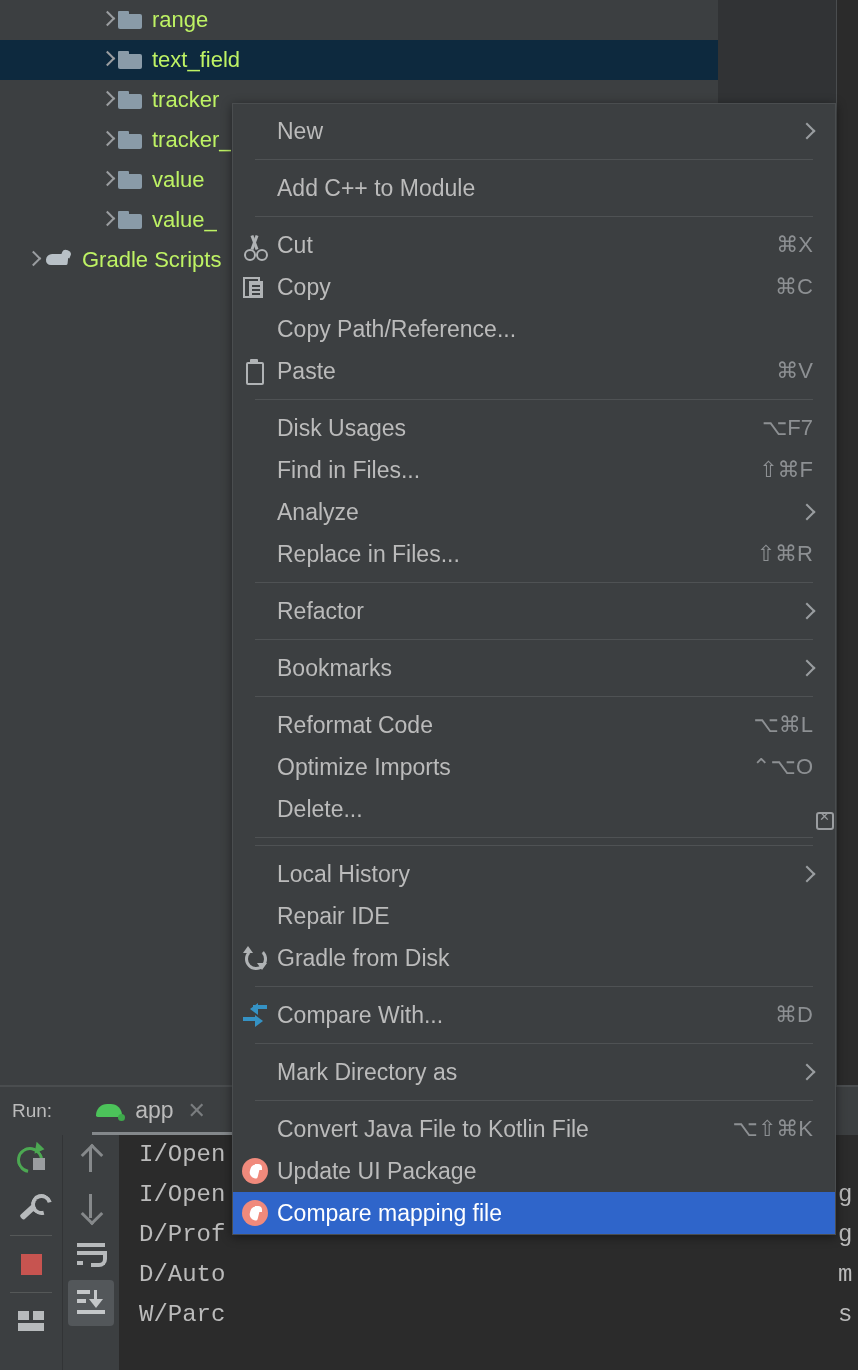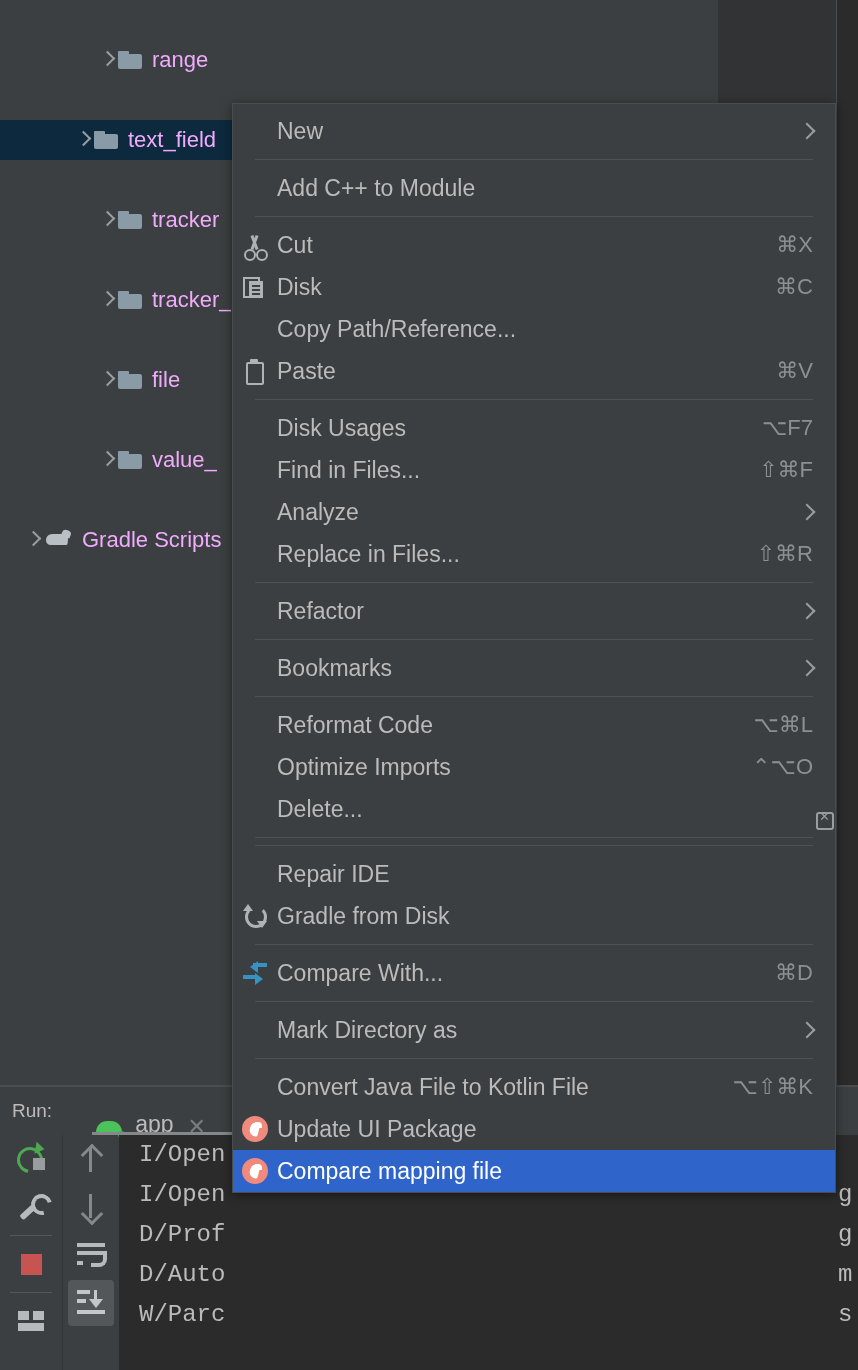--- a/index.html
+++ b/index.html
@@ -29,21 +29,21 @@
   }
   .v-split{
     position:absolute;left:836px;top:0;width:1px;height:1085px;
     background:#4a4d4f;
   }
 
   
   .tree{position:absolute;left:0;top:0;width:718px;}
   .tree-row{
     position:relative;height:40px;display:flex;align-items:center;
-    color:#f0abfc;font-size:22px;white-space:nowrap;margin-top:40px;
+    color:#bef264;font-size:22px;white-space:nowrap;
   }
   .tree-row.sel{background:#0d293e;}
   .arrow{
     width:22px;height:22px;flex:0 0 22px;position:relative;
   }
   .arrow::before{
     content:"";position:absolute;left:6px;top:4px;
     width:9px;height:9px;border-right:2px solid #9a9da0;border-top:2px solid #9a9da0;
     transform:rotate(45deg);
   }
@@ -79,21 +79,21 @@
   .run-panel{
     position:absolute;left:0;top:1087px;width:858px;height:283px;
     background:#3c3f41;
   }
   .run-header{
     position:absolute;left:0;top:0;width:858px;height:47px;
     display:flex;align-items:center;
   }
   .run-label{color:#bbbbbb;font-size:19px;margin-left:12px;}
   .run-tab{
-    display:flex;align-items:flex-end;margin-left:42px;position:relative;height:55px;
+    display:flex;align-items:center;margin-left:42px;position:relative;height:55px;
   }
   .android-ico{
     width:32px;height:21px;position:relative;margin-right:9px;
   }
   .android-ico::before{
     content:"";position:absolute;left:2px;top:4px;width:26px;height:13px;
     background:#4cc35a;border-radius:13px 13px 2px 2px;
   }
   .android-ico::after{
     content:"";position:absolute;left:24px;top:14px;width:7px;height:7px;
@@ -296,39 +296,39 @@
   <div class="panel-gap"></div>
   <div class="editor-bg"></div>
   <div class="v-split"></div>
 
   <div class="tree" id="tree">
       <div class="tree-row" style="padding-left: 96px;">
         <span class="arrow"></span>
         <span class="folder-ico"></span>
         <span class="tree-label">range</span>
       </div>
-      <div class="tree-row sel" style="padding-left: 72px;">
+      <div class="tree-row sel" style="padding-left: 96px;">
         <span class="arrow"></span>
         <span class="folder-ico"></span>
         <span class="tree-label">text_field</span>
       </div>
       <div class="tree-row" style="padding-left: 96px;">
         <span class="arrow"></span>
         <span class="folder-ico"></span>
         <span class="tree-label">tracker</span>
       </div>
       <div class="tree-row" style="padding-left: 96px;">
         <span class="arrow"></span>
         <span class="folder-ico"></span>
         <span class="tree-label">tracker_</span>
       </div>
       <div class="tree-row" style="padding-left: 96px;">
         <span class="arrow"></span>
         <span class="folder-ico"></span>
-        <span class="tree-label">file</span>
+        <span class="tree-label">value</span>
       </div>
       <div class="tree-row" style="padding-left: 96px;">
         <span class="arrow"></span>
         <span class="folder-ico"></span>
         <span class="tree-label">value_</span>
       </div>
       <div class="tree-row" style="padding-left: 22px;">
         <span class="arrow"></span>
         <span class="gradle-ico"></span>
         <span class="tree-label">Gradle Scripts</span>
@@ -432,21 +432,21 @@
         </span>
         <span class="mi-label">Cut</span>
         <span class="mi-accel">⌘X</span>
       </div>
       <div class="mi">
         <span class="mi-ico">
           <span class="ic-copy">
             <i></i>
           </span>
         </span>
-        <span class="mi-label">Disk</span>
+        <span class="mi-label">Copy</span>
         <span class="mi-accel">⌘C</span>
       </div>
       <div class="mi">
         <span class="mi-ico"></span>
         <span class="mi-label">Copy Path/Reference...</span>
       </div>
       <div class="mi">
         <span class="mi-ico">
           <span class="ic-paste"></span>
         </span>
@@ -497,20 +497,25 @@
         <span class="mi-label">Optimize Imports</span>
         <span class="mi-accel">⌃⌥O</span>
       </div>
       <div class="mi">
         <span class="mi-ico"></span>
         <span class="mi-label">Delete...</span>
         <span class="mi-sub"><span class="ic-del"></span></span>
       </div>
       <div class="sep"></div>
       <div class="sep"></div>
+      <div class="mi">
+        <span class="mi-ico"></span>
+        <span class="mi-label">Local History</span>
+        <span class="mi-sub"><span class="chev"></span></span>
+      </div>
       <div class="mi">
         <span class="mi-ico"></span>
         <span class="mi-label">Repair IDE</span>
       </div>
       <div class="mi">
         <span class="mi-ico">
           <span class="ic-reload">
             <i></i>
             <b></b>
           </span>

